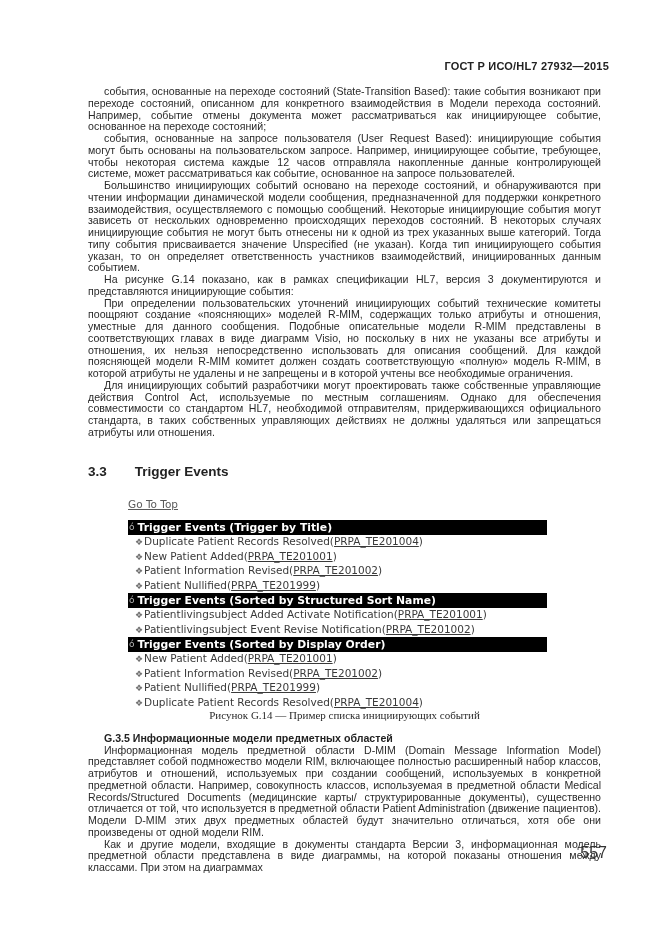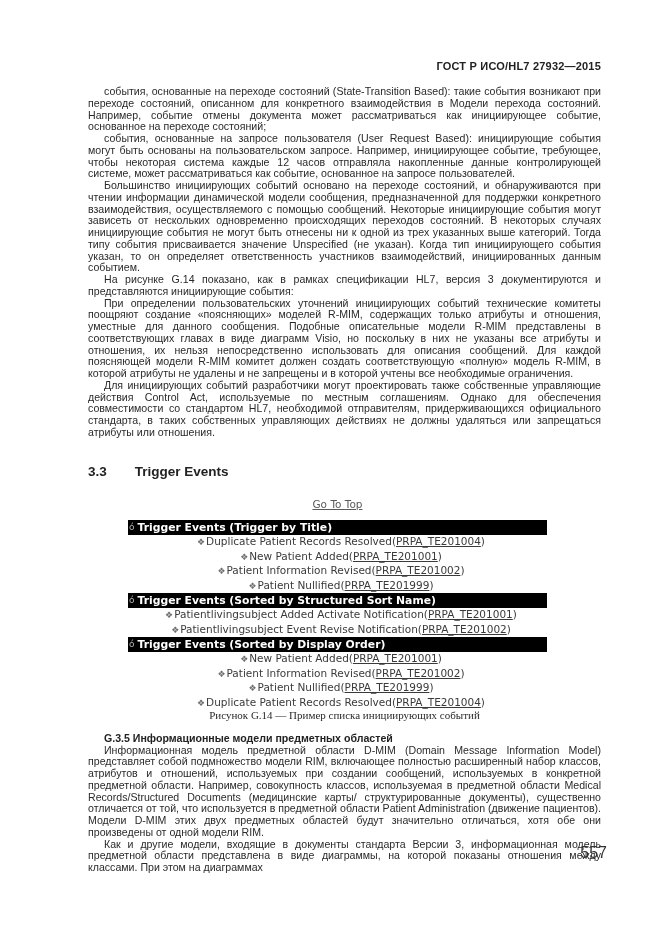--- a/index.html
+++ b/index.html
@@ -2,37 +2,37 @@
 <html><head>
 <meta charset="utf-8">
 <style>
   html,body{margin:0;padding:0;}
   body{
     width:661px;height:935px;background:#ffffff;position:relative;
     font-family:"Liberation Sans",sans-serif;color:#1f1f1f;
     -webkit-font-smoothing:antialiased;
   }
   .doc-header{
-    position:absolute;top:60px;right:60px;
+    position:absolute;top:60px;right:52px;
     font-size:11px;font-weight:bold;letter-spacing:.2px;color:#222;
   }
   .content{
     position:absolute;top:86px;left:88px;width:513px;
     font-size:10.6px;line-height:11.75px;text-align:justify;color:#2a2a2a;
   }
   .content p{margin:0;text-indent:16px;}
   .section-heading{
     display:flex;gap:28px;align-items:baseline;
     margin:27px 0 0 0;font-size:13.5px;font-weight:bold;color:#222;
     text-align:left;
   }
   
   .figure{
     margin:22px 0 0 40px;width:419px;
-    font-family:"DejaVu Sans",sans-serif;color:#3a3a3a;text-align:center;
+    font-family:"DejaVu Sans",sans-serif;color:#3a3a3a;text-align:left;
   }
   .go-top{
     display:inline-block;font-size:10.5px;color:#5a5a5a;
     text-decoration:underline;margin-bottom:9px;cursor:pointer;
   }
   .fig-bar{
     background:#000;color:#fff;font-weight:bold;font-size:10.8px;
     line-height:15px;height:15px;padding:0 4px 0 1px;
     display:flex;align-items:center;gap:3px;white-space:nowrap;overflow:hidden;
   }

